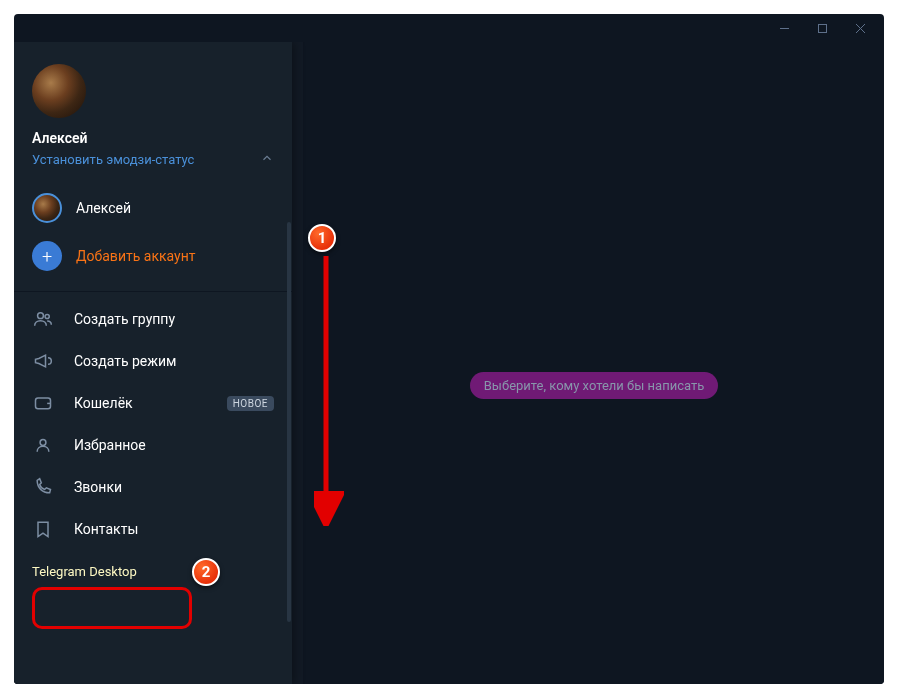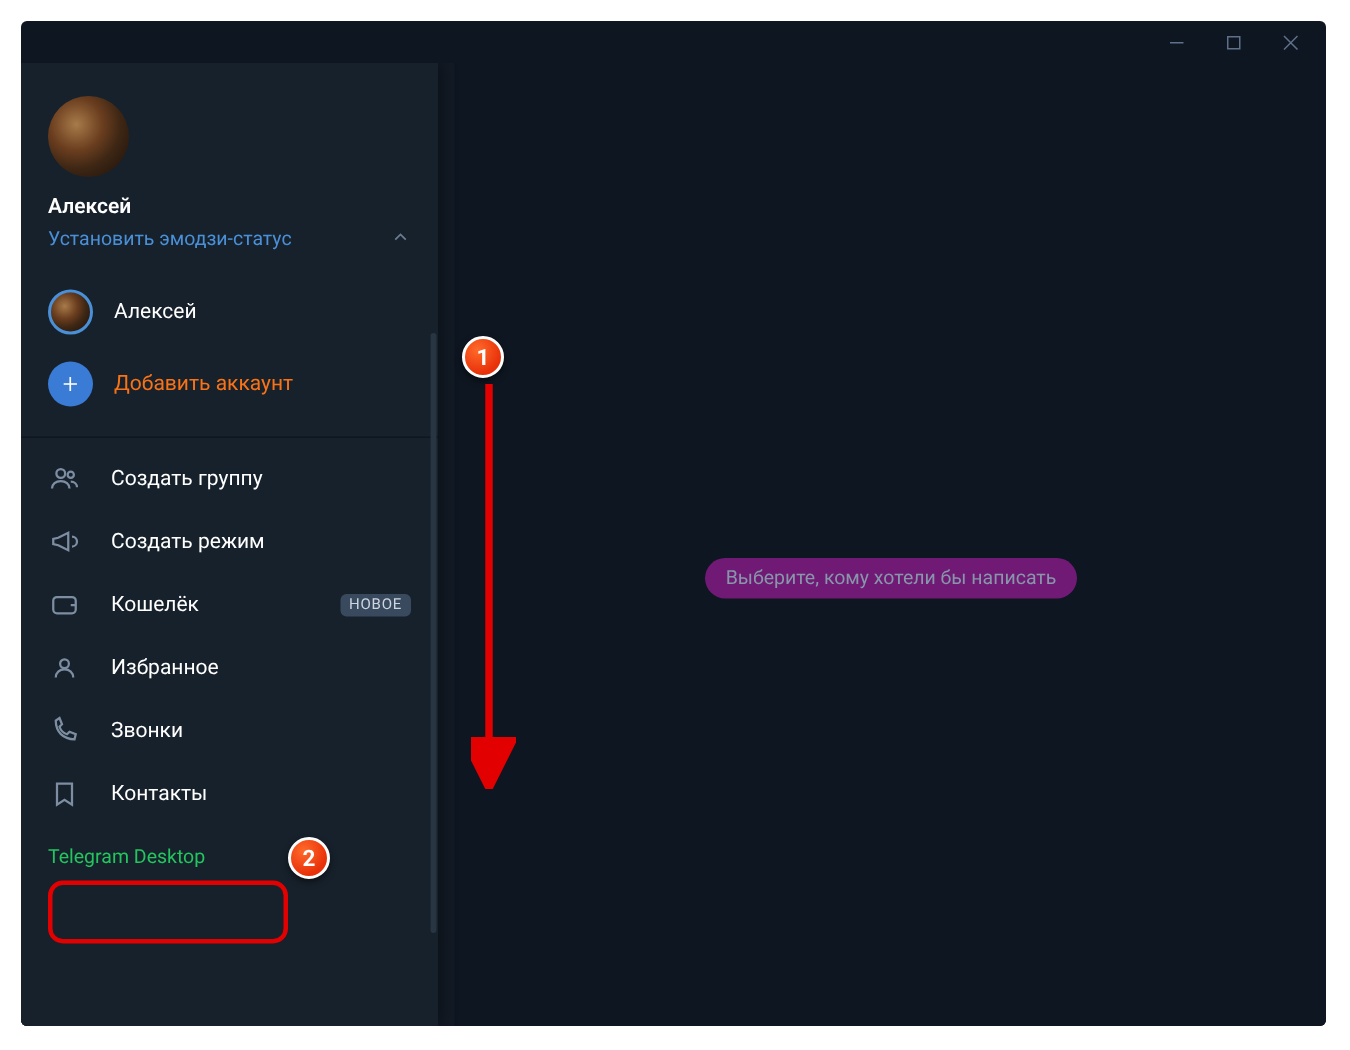--- a/index.html
+++ b/index.html
@@ -39,21 +39,21 @@
 .plus-circ{width:30px;height:30px;border-radius:50%;background:#3a7bd5;display:flex;align-items:center;justify-content:center;color:#fff;font-size:18px;font-weight:300;}
 .add-label{color:#f97316;font-size:14px;}
 .divider{height:1px;background:#0e1621;margin:6px 0;}
 .menu-item{padding:10px 18px;display:flex;align-items:center;gap:20px;position:relative;}
 .menu-item .m-ico{width:22px;height:22px;display:flex;align-items:center;justify-content:center;color:#7d8ea3;}
 .menu-item .m-ico svg{width:20px;height:20px;}
 .menu-item .m-label{color:#fff;font-size:14px;flex:1;}
 .badge-new{background:#3a4a5e;color:#cdd6e0;font-size:10px;padding:2px 6px;border-radius:4px;letter-spacing:.5px;}
 .toggle{width:34px;height:16px;background:#3a7bd5;border-radius:10px;position:relative;}
 .toggle::after{content:"";position:absolute;right:-2px;top:-3px;width:20px;height:20px;background:#4a90d9;border-radius:50%;border:2px solid #17212b;}
-.footer-label{color:#22c55e;font-size:13px;padding:14px 18px 2px;}
+.footer-label{color:#fef9c3;font-size:13px;padding:14px 18px 2px;}
 .hl{position:absolute;border:3px solid #e20000;border-radius:10px;pointer-events:none;}
 .hl-settings{left:18px;top:545px;width:160px;height:42px;}
 .marker{position:absolute;width:28px;height:28px;border-radius:50%;background:radial-gradient(circle at 35% 30%,#ff6a2a,#e8310a 70%);border:2px solid #fff;color:#fff;font-weight:700;font-size:15px;display:flex;align-items:center;justify-content:center;box-shadow:0 2px 4px rgba(0,0,0,.5);pointer-events:none;}
 .m1{left:294px;top:182px;}
 .m2{left:178px;top:516px;}
 .arrow{position:absolute;left:300px;top:214px;pointer-events:none;}
 </style>
 </head>
 <body>
 

